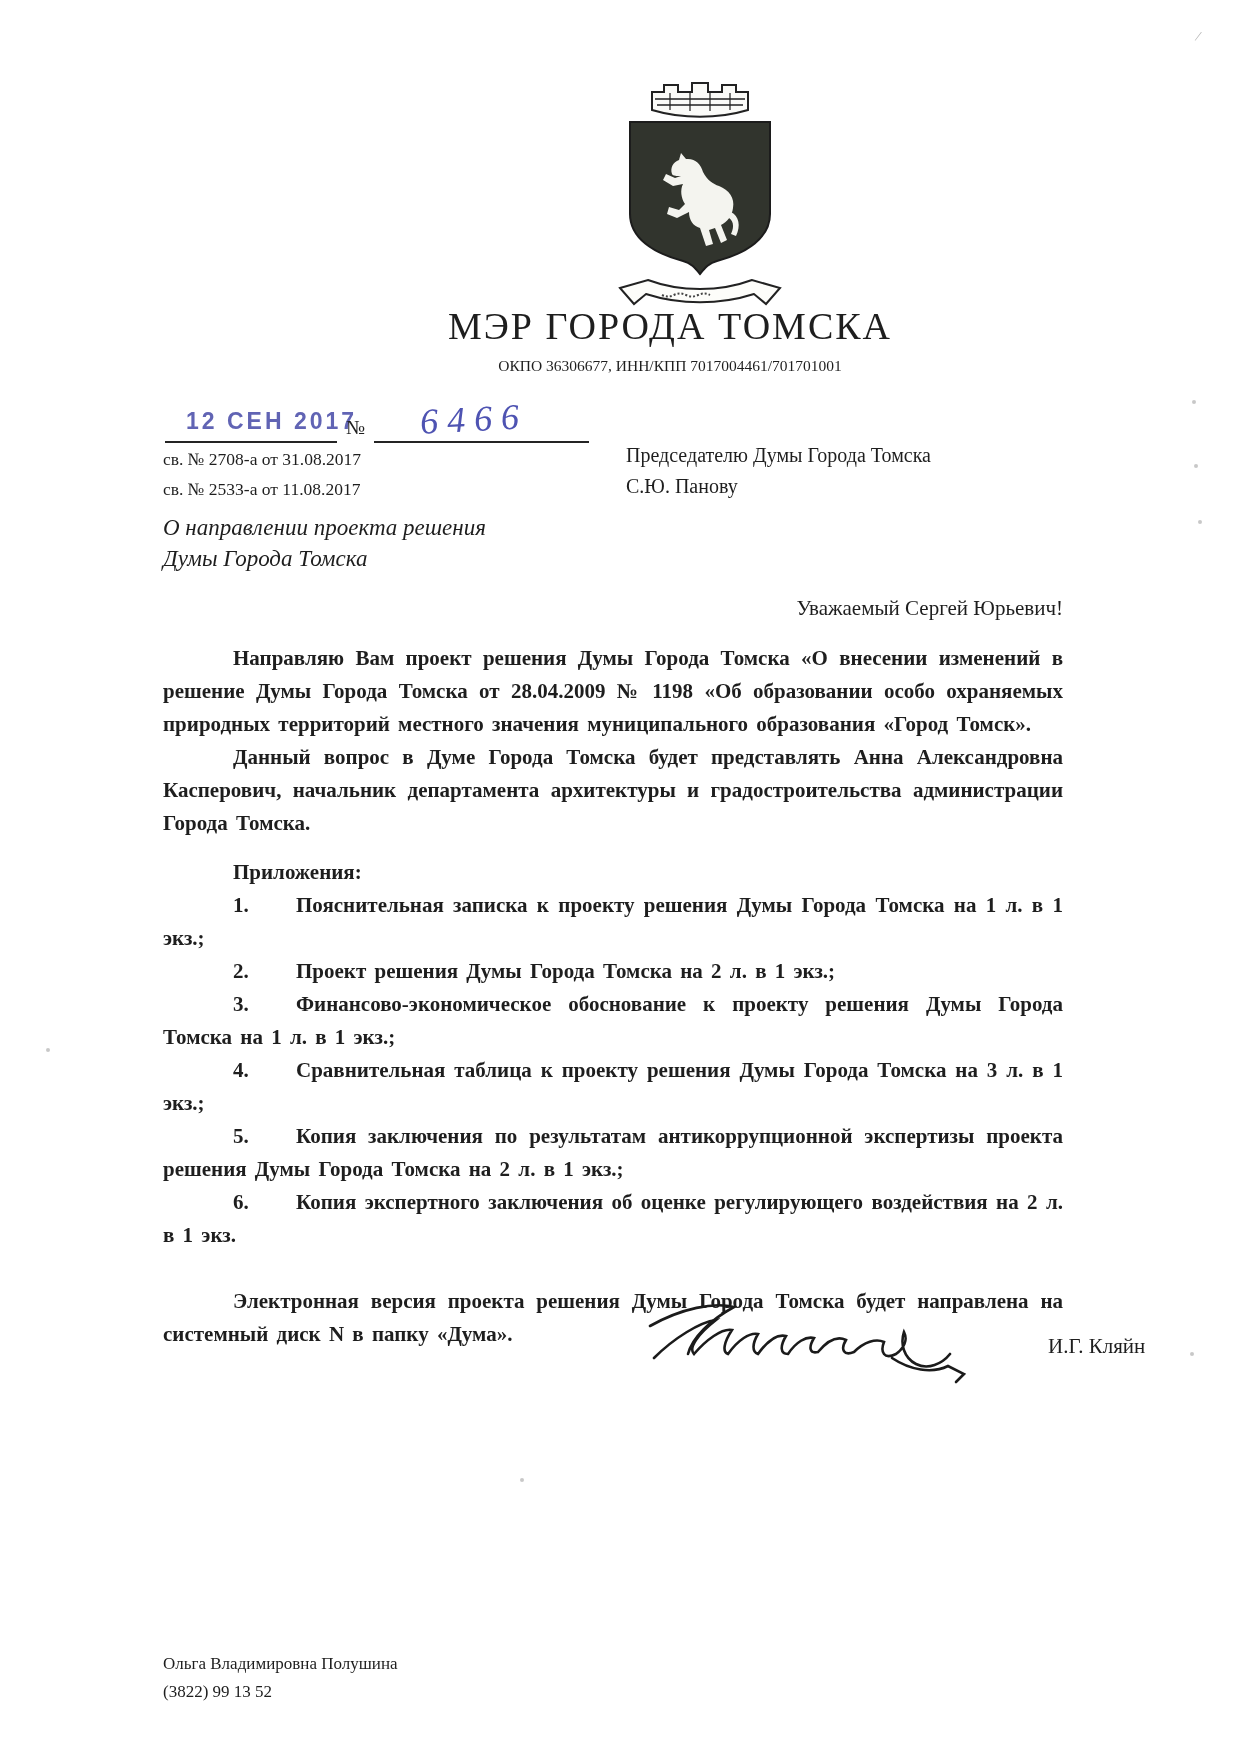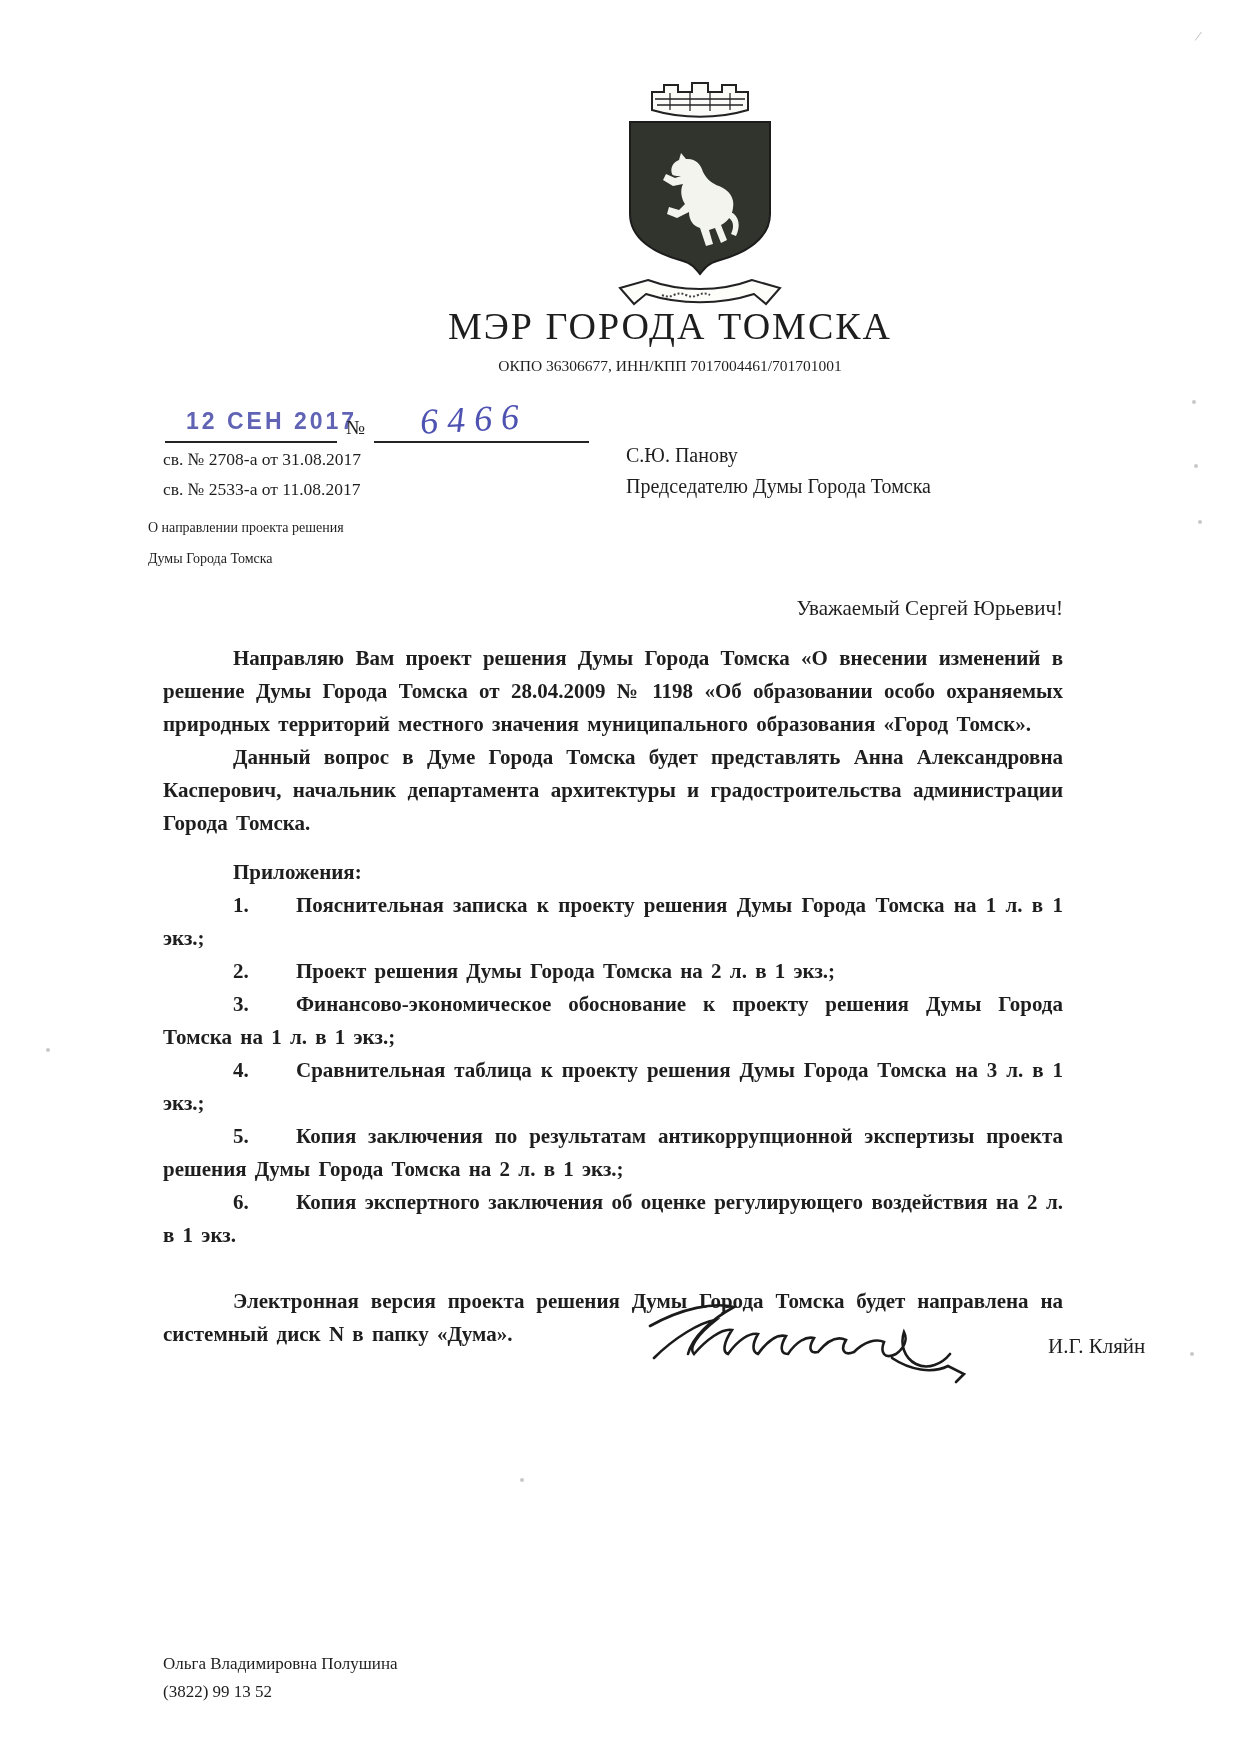--- a/index.html
+++ b/index.html
@@ -35,21 +35,21 @@
   .num-sign{position:absolute;left:346px;top:416px;font-size:20px;}
   .stamp-line2{position:absolute;left:374px;top:441px;width:215px;border-top:2px solid #242424;}
   .stamp-number{
     position:absolute;left:420px;top:398px;
     font-style:italic;font-size:36px;letter-spacing:9px;
     color:var(--ink-blue);transform:rotate(-3deg);white-space:nowrap;
   }
 
   .refs{position:absolute;left:163px;top:444px;font-size:17.5px;line-height:30px;}
   .recipient{position:absolute;left:626px;top:440px;font-size:20px;line-height:31px;}
-  .subject{position:absolute;left:148px;top:512px;font-size:14px;line-height:31px;}
+  .subject{position:absolute;left:163px;top:512px;font-style:italic;font-size:23px;line-height:31px;}
   .salutation{position:absolute;left:163px;top:596px;width:900px;text-align:right;font-size:21px;padding-left:110px;box-sizing:border-box;white-space:nowrap;}
 
   .body-block{
     position:absolute;left:163px;top:642px;width:900px;
     font-size:21px;line-height:33px;text-align:justify;word-spacing:3px;
   }
   .body-block p{margin:0;text-indent:70px;font-weight:bold;}
   .attach-heading{margin-top:16px !important;}
   .attach-item .num{display:inline-block;width:63px;text-indent:0;}
   .closing{margin-top:33px !important;}
@@ -95,22 +95,22 @@
   <div class="num-sign">№</div>
   <div class="stamp-line2"></div>
   <div class="stamp-number">6466</div>
 
   <div class="refs">
     <div>св. № 2708-а от 31.08.2017</div>
     <div>св. № 2533-а от 11.08.2017</div>
   </div>
 
   <div class="recipient">
+    <div>Председателю Думы Города Томска</div>
     <div>С.Ю. Панову</div>
-    <div>Председателю Думы Города Томска</div>
   </div>
 
   <div class="subject">
     <div>О направлении проекта решения</div>
     <div>Думы Города Томска</div>
   </div>
 
   <div class="salutation">Уважаемый Сергей Юрьевич!</div>
 
   <div class="body-block">

